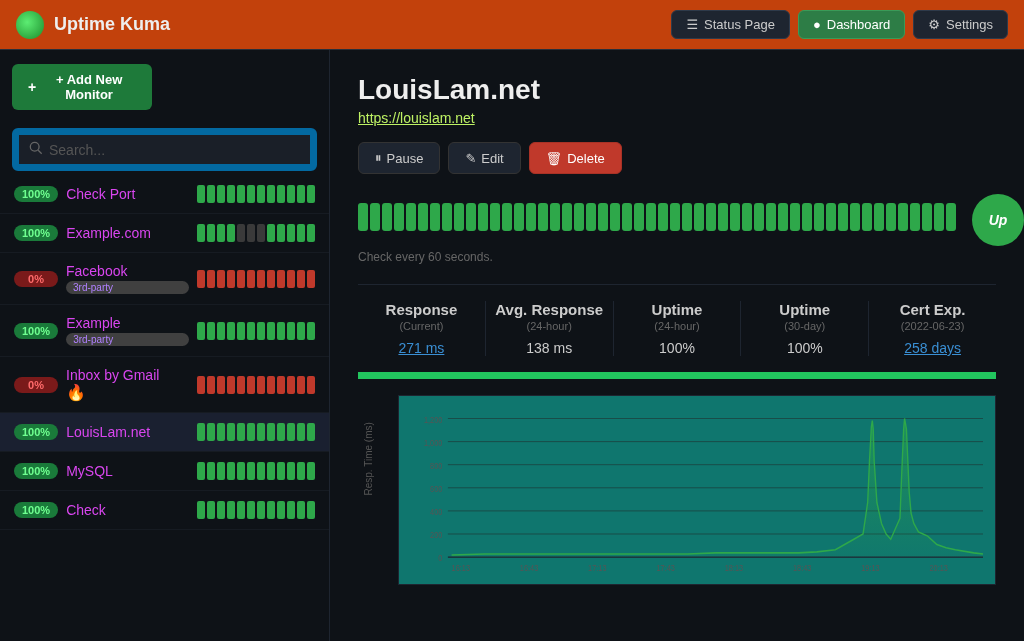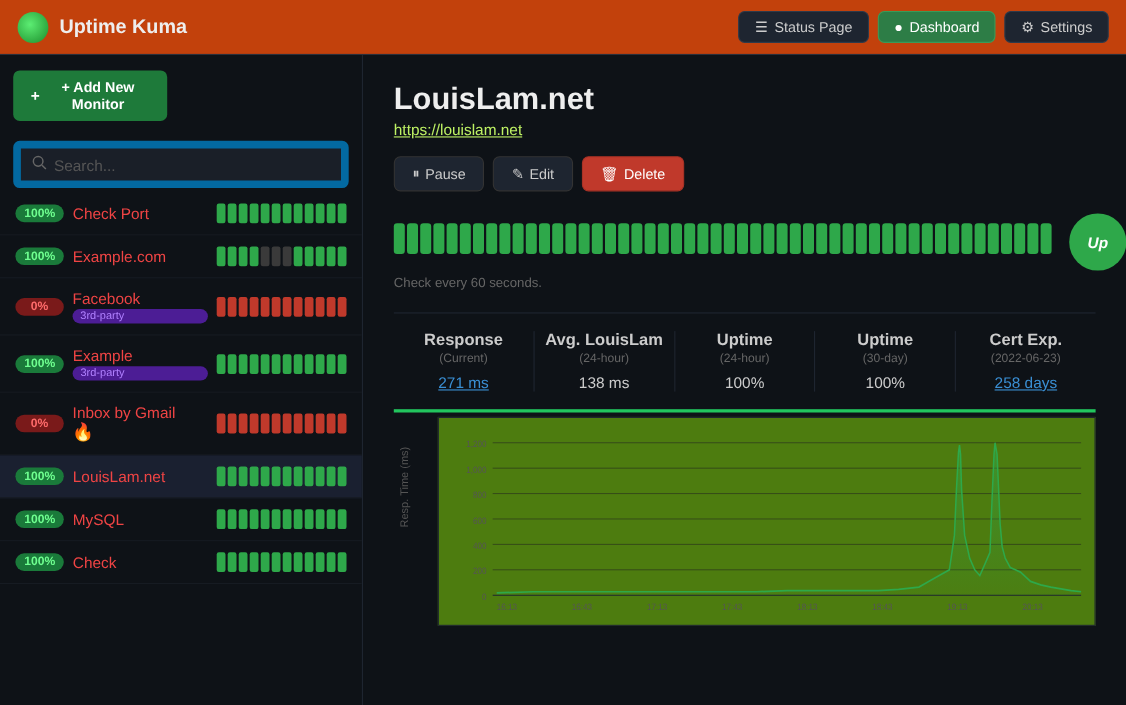--- a/index.html
+++ b/index.html
@@ -97,23 +97,23 @@
       padding: 2px 8px;
       font-size: 11px;
       font-weight: 700;
       flex-shrink: 0;
       min-width: 44px;
       text-align: center;
     }
     .badge-up { background: #1a7a3a; color: #6fff90; }
     .badge-down { background: #7a1a1a; color: #ff6b6b; }
     .monitor-name-wrap { display: flex; flex-direction: column; flex: 1; }
-    .monitor-name { font-size: 14px; color: #ef4444; }
+    .monitor-name { font-size: 14px; color: #d946ef; }
     .tag-3p {
-      background: #4c1d95;
+      background: #404040;
       color: #b080ff;
       border-radius: 10px;
       padding: 1px 7px;
       font-size: 10px;
       display: inline-block;
       margin-top: 2px;
     }
     .heartbeats { display: flex; gap: 2px; align-items: center; }
     .hb {
       width: 8px;
@@ -170,36 +170,36 @@
       font-style: italic;
     }
     .hb-bar-row { display: flex; align-items: center; }
     .check-text { font-size: 12px; color: #666; margin-top: 4px; }
 
     
     .stats-row {
       display: flex;
       gap: 0;
       border-top: 1px solid #1e2530;
-      border-bottom: 3px solid #22c55e;
+      border-bottom: 7px solid #22c55e;
       padding: 16px 0;
-      margin-bottom: 4px;
+      margin-bottom: 16px;
     }
     .stat-item {
       flex: 1;
       text-align: center;
       border-right: 1px solid #1e2530;
     }
     .stat-item:last-child { border-right: none; }
     .stat-label { font-size: 15px; font-weight: 600; color: #ccc; margin-bottom: 2px; }
     .stat-sub { font-size: 11px; color: #666; margin-bottom: 8px; }
     .stat-value { font-size: 14px; color: #ccc; }
     .stat-value.link { color: #3a8fd4; text-decoration: underline; cursor: pointer; }
     .chart-container {
-      background: #4d7c0f;
+      background: #0f766e;
       border: 1px solid #1e2530;
       border-radius: 0;
       padding: 12px 12px 8px;
       position: relative;
       height: 190px;
     }
     .chart-svg { width: 100%; height: 100%; }
     .y-axis-label {
       position: absolute;
       left: -26px;
@@ -505,21 +505,21 @@
       <p class="check-text">Check every 60 seconds.</p>
     </div>
 
     <div class="stats-row" id="stats-row">
     <div class="stat-item">
     <div class="stat-label">Response</div>
     <div class="stat-sub">(Current)</div>
     <div class="stat-value link">271 ms</div>
   </div>
         <div class="stat-item">
-    <div class="stat-label">Avg. LouisLam</div>
+    <div class="stat-label">Avg. Response</div>
     <div class="stat-sub">(24-hour)</div>
     <div class="stat-value">138 ms</div>
   </div>
         <div class="stat-item">
     <div class="stat-label">Uptime</div>
     <div class="stat-sub">(24-hour)</div>
     <div class="stat-value">100%</div>
   </div>
         <div class="stat-item">
     <div class="stat-label">Uptime</div>

